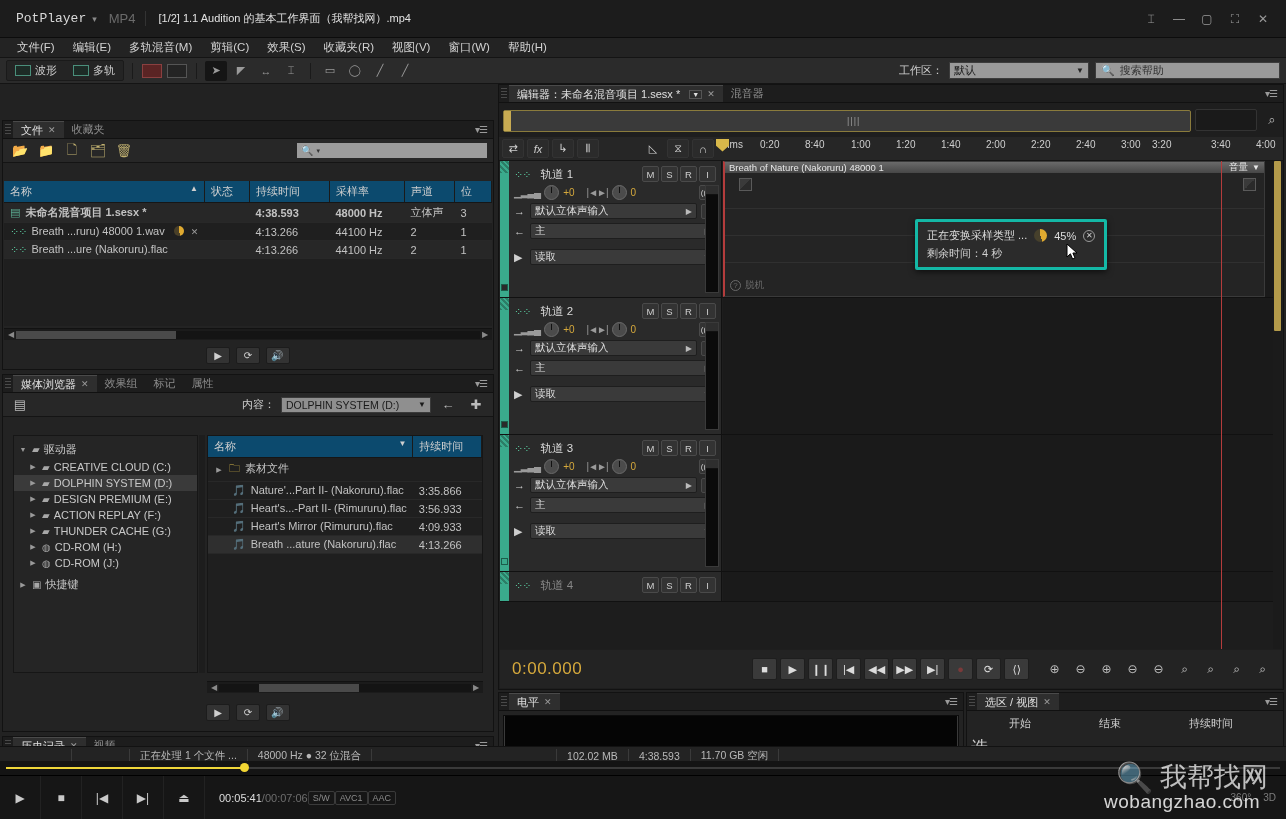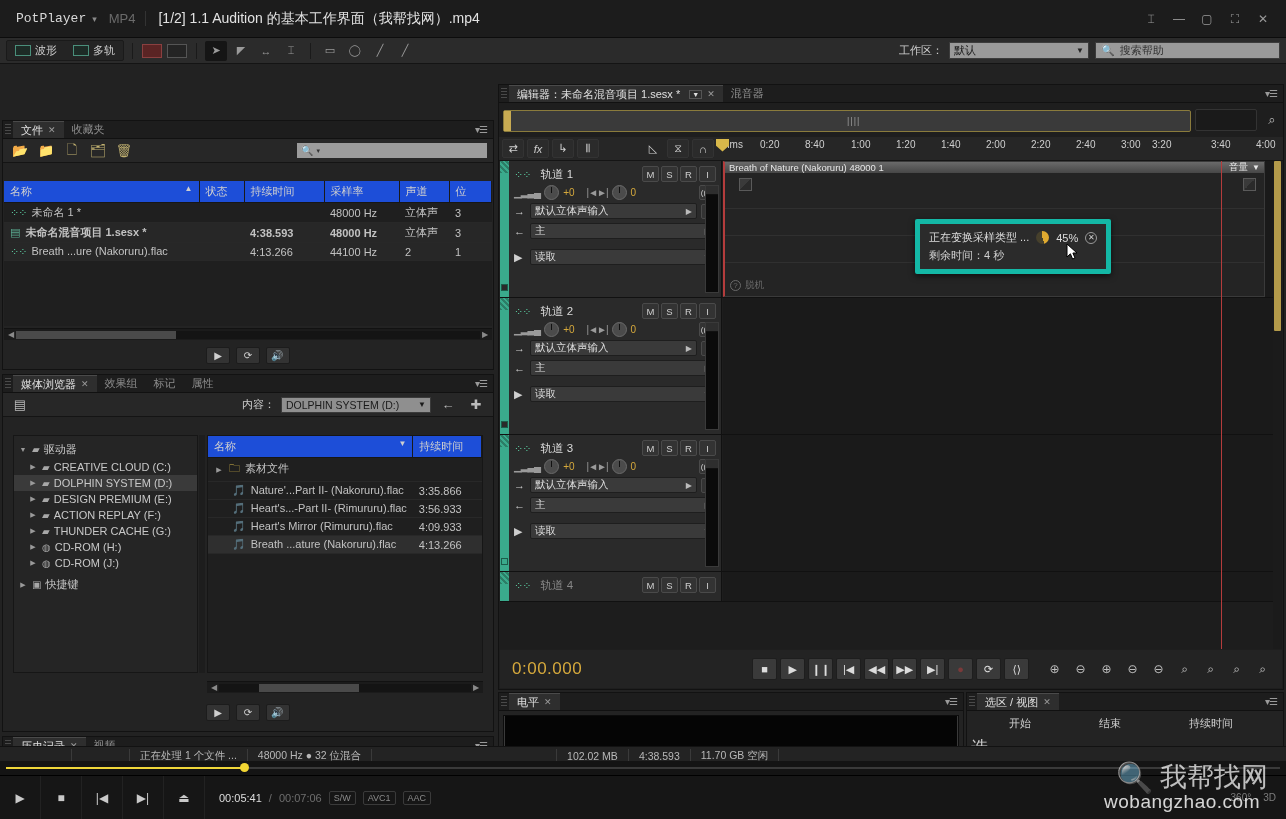--- a/index.html
+++ b/index.html
@@ -10,37 +10,37 @@
     font-size:11px; -webkit-font-smoothing:antialiased;
   }
   .app { position:relative; width:1286px; height:819px; background:#161616; }
 
   
   .pp-title { height:38px; background:#1c1c1c; display:flex; align-items:center;
     padding:0 6px; border-bottom:1px solid #0c0c0c; }
   .pp-name { color:#d8d8d8; font-size:13px; padding:0 6px 0 10px;font-family:Liberation Mono, monospace; }
   .pp-caret { color:#8a8a8a; font-size:9px; margin-right:12px; }
   .pp-mp4 { color:#6a6a6a; font-size:13px; padding-right:10px; border-right:1px solid #333; }
-  .pp-file { color:#e2e2e2; font-size:14px; padding-left:12px; white-space:nowrap; }
+  .pp-file { color:#e2e2e2; font-size:11px; padding-left:12px; white-space:nowrap; }
   .pp-winbtns { margin-left:auto; display:flex; gap:2px; padding-right:4px; }
   .pp-wb { width:26px; height:26px; display:flex; align-items:center; justify-content:center;
     color:#9a9a9a; font-size:12px; }
 
   
   .pp-bottom { position:absolute; left:0; bottom:0; width:1286px; height:44px;
     background:#161616; border-top:1px solid #000; display:flex; align-items:center; }
   .pp-seek { position:absolute; left:0; bottom:44px; width:1286px; height:14px;
     background:#141414; }
   .pp-seek-line { position:absolute; left:6px; top:6px; width:1274px; height:2px; background:#3a3a3a; }
   .pp-seek-fill { position:absolute; left:6px; top:6px; height:2px; background:#f0d73a; }
   .pp-seek-knob { position:absolute; top:2px; width:9px; height:9px; border-radius:50%;
     background:#f2d633; }
   .pp-tbtn { width:41px; height:44px; display:flex; align-items:center; justify-content:center;
     color:#c9c9c9; font-size:12px; border-right:1px solid #222; }
-  .pp-times { padding-left:14px; display:flex; align-items:center; gap:7px; font-size:11px; }
+  .pp-times { padding-left:14px; display:flex; align-items:center; font-size:11px; }
   .pp-cur { color:#dedede; }
   .pp-tot { color:#6e6e6e; }
   .pp-chip { border:1px solid #3a3a3a; color:#8b8b8b; font-size:9px; padding:1px 4px; border-radius:2px;}
   .pp-right { margin-left:auto; display:flex; align-items:center; gap:12px; padding-right:10px;
     color:#7e7e7e; font-size:10px; }
 
   
   .au { position:absolute; left:0; top:38px; width:1286px; height:726px; background:#222; }
 
   .menubar { height:20px; background:#232323; display:flex; align-items:center;
@@ -81,21 +81,21 @@
     margin:3px 2px; }
 
   
   .f-tools { height:24px; display:flex; align-items:center; gap:4px; padding:0 6px;
     background:#272727; border-bottom:1px solid #141414;}
   .f-ic { width:22px; height:18px; display:flex; align-items:center; justify-content:center;
     color:#c0b070; font-size:13px; }
   .f-search { margin-left:auto; width:190px; height:15px; background:#9c9c9c;
     display:flex; align-items:center; gap:3px; padding:0 4px; color:#333; font-size:10px;}
   table.grid { width:100%; border-collapse:collapse; font-size:11px; }
-  table.grid th { background:#1d4ed8; color:#cfcfcf; font-weight:normal; text-align:left;
+  table.grid th { background:#0c4a6e; color:#cfcfcf; font-weight:normal; text-align:left;
     padding:3px 6px; border-right:1px solid #1a1a1a; border-bottom:1px solid #161616;
     font-size:11px; }
   table.grid td { padding:2px 6px; border-bottom:1px solid #282828; color:#c2c2c2;
     white-space:nowrap; }
   tr.r-alt td { background:#272727; }
   tr.r-sel td { background:#2f2f2f; }
   .wf { color:#58c39a; letter-spacing:-1px; font-size:11px; margin-right:5px; }
   .mx { color:#5aa98f; margin-right:5px; font-size:11px; }
   .amber { color:#d6a93c; }
   .hscroll { height:12px; background:#1b1b1b; border-top:1px solid #121212;
@@ -175,21 +175,21 @@
   .clip-hdr { height:11px; background:linear-gradient(#6a6a6a,#474747); color:#e8e8e8;
     font-size:9.5px; padding:0 4px; display:flex; align-items:center; }
   .clip-hdr .r { margin-left:auto; display:flex; gap:4px; align-items:center; }
   .clip-body { position:absolute; left:0; right:0; top:11px; bottom:0; }
   .clip-line { position:absolute; left:0; right:0; height:1px; background:#303030; }
   .fadebox { position:absolute; width:13px; height:13px; border:1px solid #5a5a5a;
     background:linear-gradient(135deg,#3a3a3a 50%,#2a2a2a 50%); }
   .offnote { position:absolute; left:5px; bottom:4px; color:#6a6a6a; font-size:9.5px;
     display:flex; align-items:center; gap:4px; }
 
-  .progbox { position:absolute; background:#2b2b2b; border:5px solid #14b8a6;
+  .progbox { position:absolute; background:#2b2b2b; border:3px solid #14b8a6;
     padding:6px 9px; border-radius:2px; z-index:40; box-shadow:0 2px 6px rgba(0,0,0,.6); }
   .progbox .l1 { display:flex; align-items:center; gap:7px; color:#dcdcdc; font-size:11px; }
   .progbox .l2 { color:#cfcfcf; font-size:11px; margin-top:3px; }
   .pie { width:13px; height:13px; border-radius:50%; background:#4a4028;
     background-image:conic-gradient(#e0aa30 0 45%, #46402c 45% 100%); }
   .cxl { width:12px; height:12px; border-radius:50%; border:1px solid #9a9a9a;
     color:#cfcfcf; font-size:8px; display:flex; align-items:center; justify-content:center; }
 
   .cursor { position:absolute; z-index:60; width:12px; height:18px; }
 
@@ -251,20 +251,31 @@
       <div class="pp-wb">⌶</div>
       <div class="pp-wb">—</div>
       <div class="pp-wb">▢</div>
       <div class="pp-wb">⛶</div>
       <div class="pp-wb">✕</div>
     </div>
   </div>
 
   <div class="au">
 
+    <div class="menubar">
+      <span>文件(F)</span>
+      <span>编辑(E)</span>
+      <span>多轨混音(M)</span>
+      <span>剪辑(C)</span>
+      <span>效果(S)</span>
+      <span>收藏夹(R)</span>
+      <span>视图(V)</span>
+      <span>窗口(W)</span>
+      <span>帮助(H)</span>
+    </div>
 
     <div class="toolbar">
       <div class="viewtog">
         <div class="vtab">
           <span class="vicon"></span>
           <span>波形</span>
         </div>
         <div class="vtab">
           <span class="vicon"></span>
           <span>多轨</span>
@@ -334,35 +345,39 @@
                 <tr>
               <th style="width:195px"><span>名称</span> <span style="float:right;font-size:8px">▲</span></th>
               <th style="width:45px">状态</th>
               <th style="width:80px">持续时间</th>
               <th style="width:75px">采样率</th>
               <th style="width:50px">声道</th>
               <th>位</th>
             </tr>
               </thead>
             <tbody>
-              <tr>
-                <td><span class="wf">⁘⁘</span><span>未命名 1 *</span></td>
-                <td></td>
-                <td></td>
-                <td>48000 Hz</td>
-                <td>立体声</td>
-                <td>3</td>
-              </tr>
               <tr class="r-alt">
                 <td class="amber"><span class="mx">▤</span><span style="font-weight:bold">未命名混音项目 1.sesx *</span></td>
                 <td class="amber"></td>
                 <td class="amber" style="font-weight:bold">4:38.593</td>
                 <td class="amber" style="font-weight:bold">48000 Hz</td>
                 <td class="amber">立体声</td>
                 <td class="amber">3</td>
+              </tr>
+              <tr>
+                <td>
+                  <span class="wf">⁘⁘</span><span>Breath ...ruru) 48000 1.wav</span>
+                  <span style="display:inline-block;width:10px;height:10px;border-radius:50%;background:conic-gradient(#e0aa30 0 45%,#4a4028 45% 100%);margin-left:6px;vertical-align:-1px;"></span>
+                  <span style="color:#9a9a9a;margin-left:4px;font-size:9px">✕</span>
+                </td>
+                <td></td>
+                <td>4:13.266</td>
+                <td>44100 Hz</td>
+                <td>2</td>
+                <td>1</td>
               </tr>
               <tr class="r-alt">
                 <td><span class="wf">⁘⁘</span><span>Breath ...ure (Nakoruru).flac</span></td>
                 <td></td>
                 <td>4:13.266</td>
                 <td>44100 Hz</td>
                 <td>2</td>
                 <td>1</td>
               </tr>
             </tbody>

